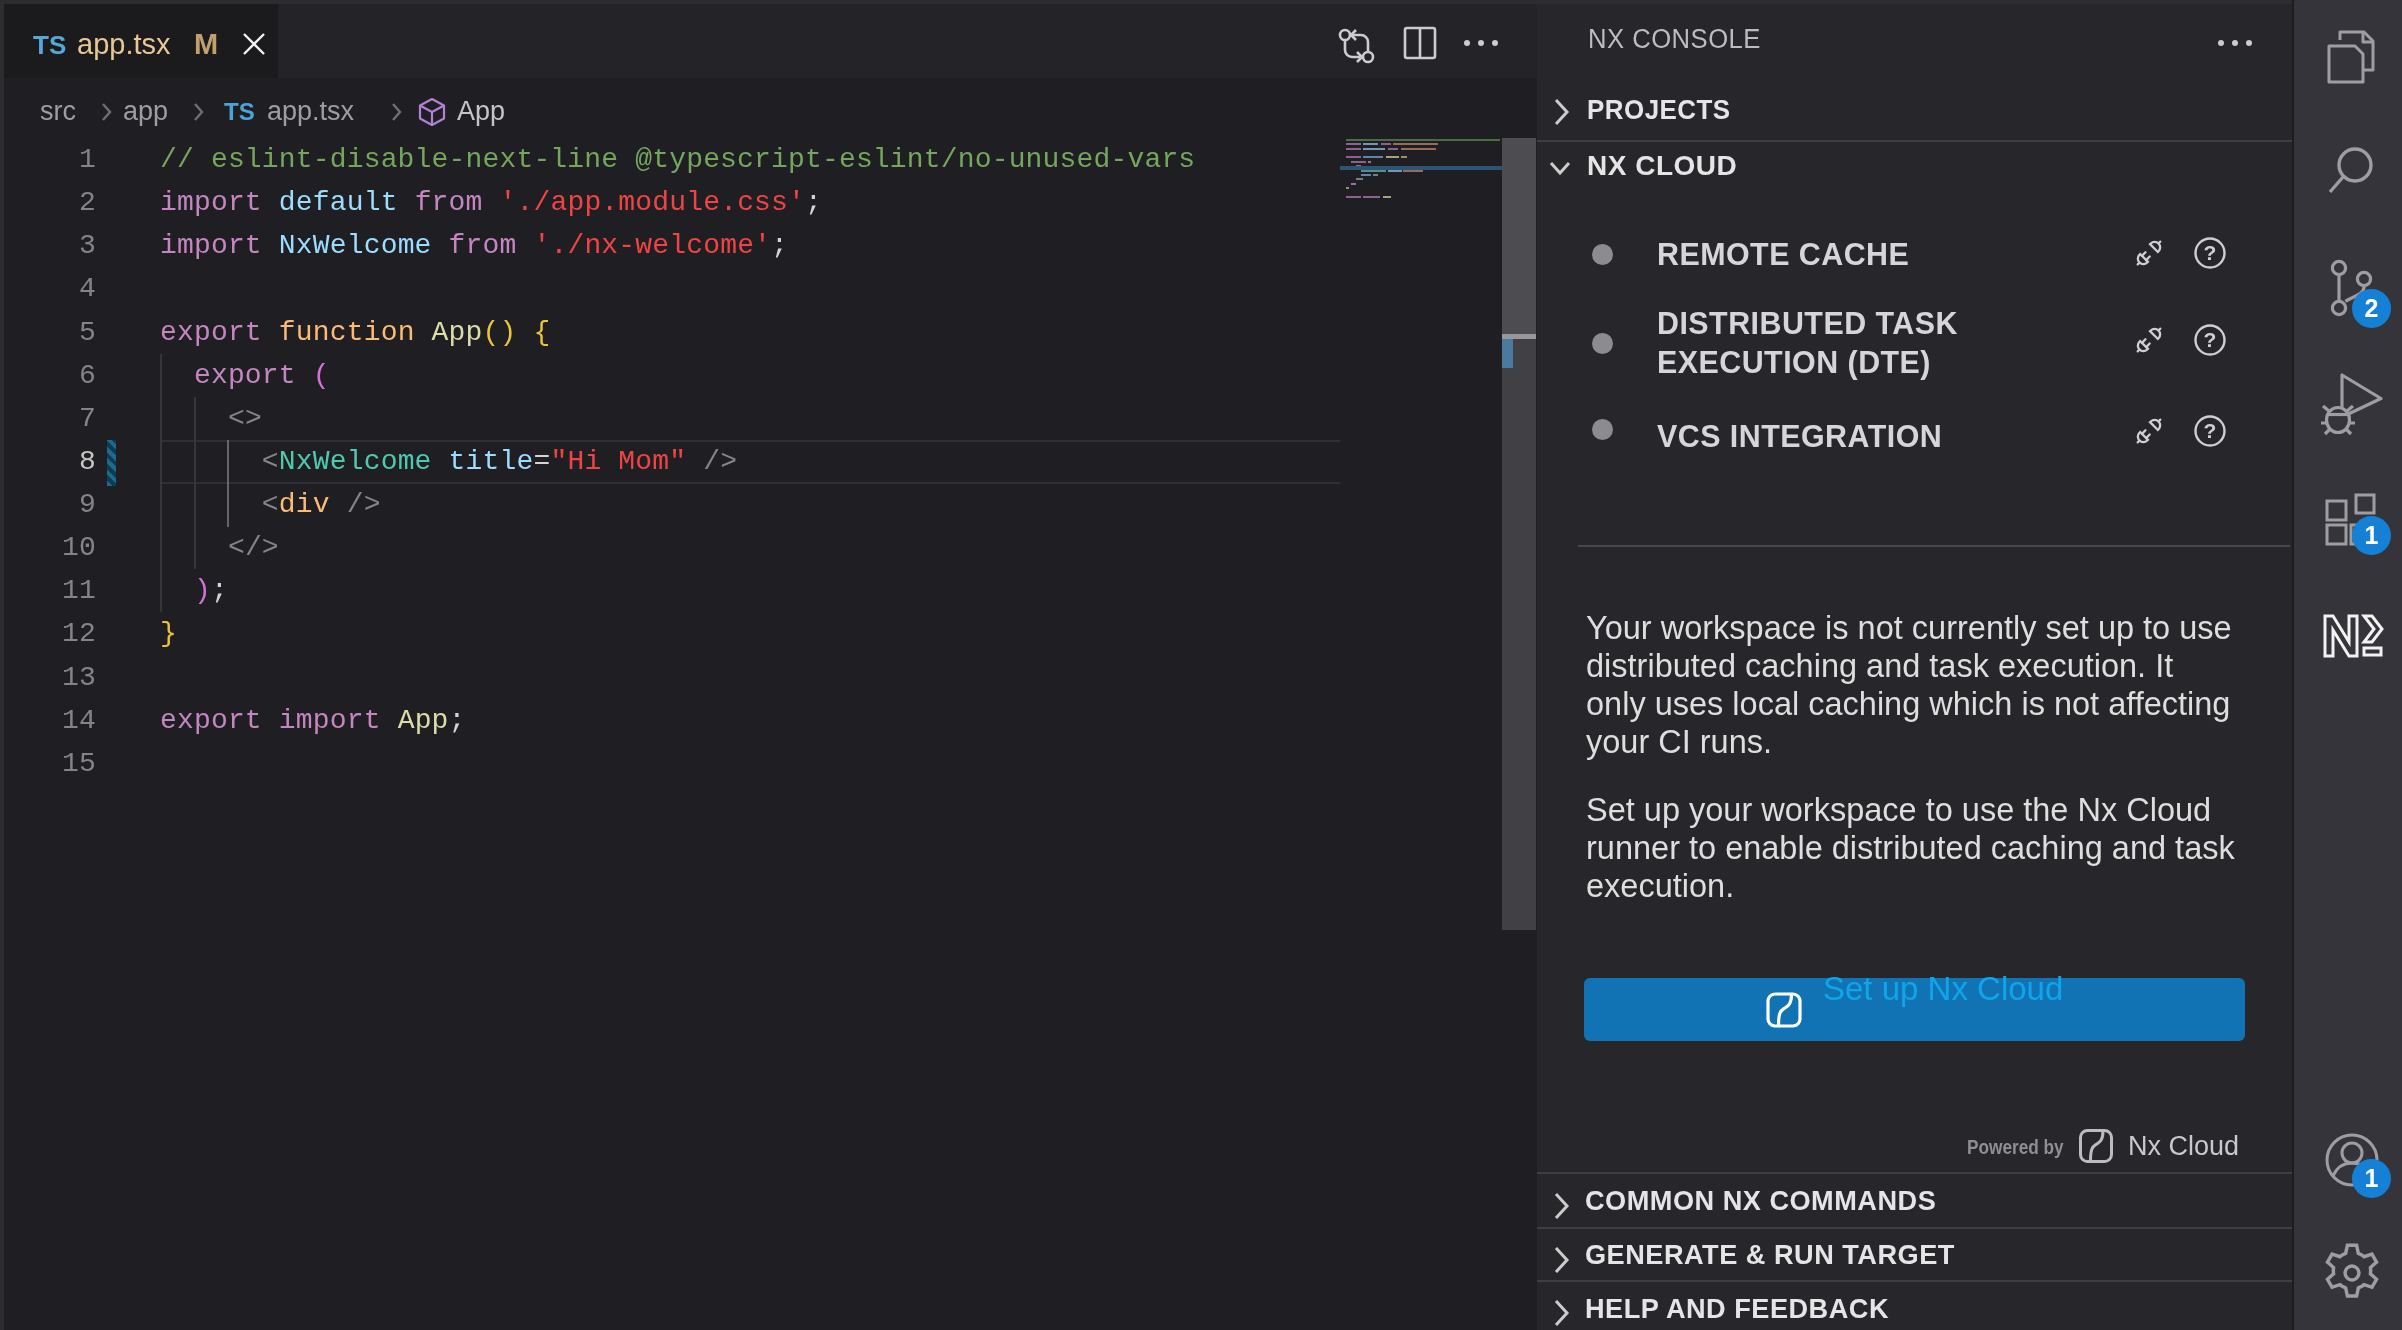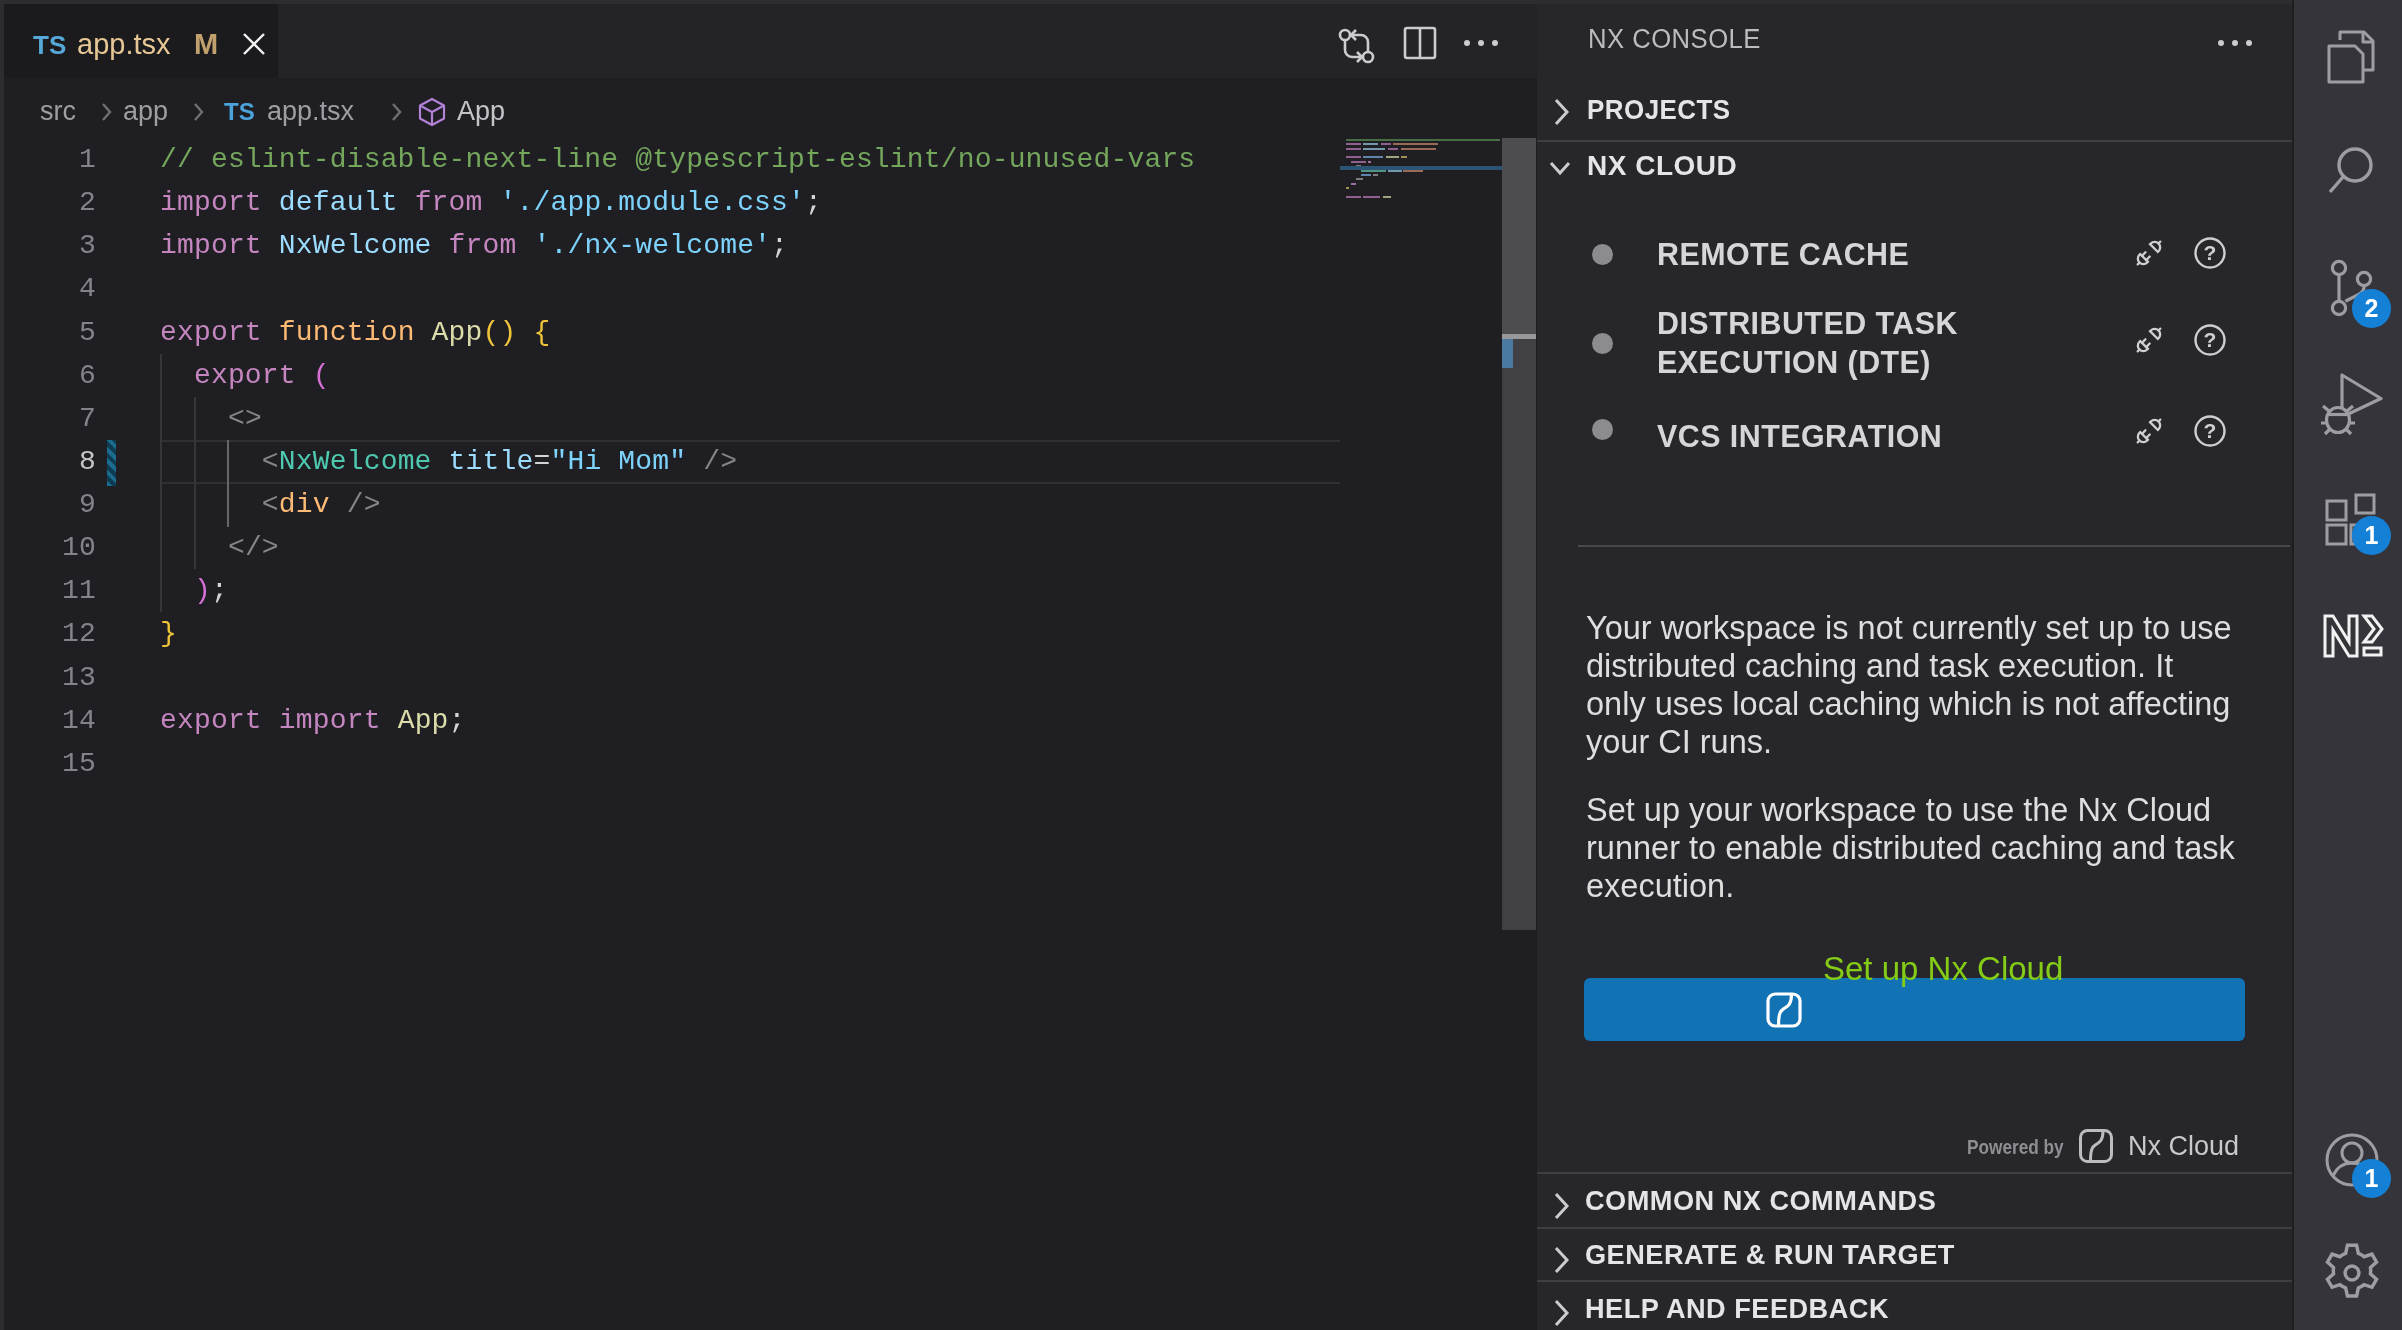--- a/index.html
+++ b/index.html
@@ -1,20 +1,20 @@
 <!DOCTYPE html>
 <html><head>
 <meta charset="utf-8">
 <style>
   html,body{margin:0;padding:0;background:#1f1f23;}
   .root{position:relative;width:2402px;height:1330px;overflow:hidden;background:#1f1f23;font-family:"Liberation Sans",sans-serif;}
   .abs{position:absolute;}
   .mono{font-family:"Liberation Mono",monospace;font-size:28px;letter-spacing:0.17px;line-height:43.13px;white-space:pre;}
   
-  .cmt{color:#74a65c}.kw{color:#c586c0}.var{color:#9cdcfe}.str{color:#7dd3fc}
+  .cmt{color:#74a65c}.kw{color:#c586c0}.var{color:#9cdcfe}.str{color:#ef4444}
   .blue{color:#fdba74}.fn{color:#dcdcaa}.gold{color:#ecc339}.pink2{color:#d670d6}
   .grey{color:#848589}.teal{color:#4ec9b0}
 </style>
 </head>
 <body>
 <div class="root">
 
   <div class="abs" style="left:0;top:0;width:1537px;height:1330px;background:#1f1f23;"></div>
 
   <div class="abs" style="left:0;top:0;width:1537px;height:78px;background:#242428;"></div>
@@ -239,21 +239,21 @@
   <div class="abs" style="left:1578px;top:545px;width:712px;height:2px;background:#47474c;"></div>
 
   <div class="abs" style="left:1586px;top:609px;font-size:33px;line-height:38px;color:#dededf;transform:scaleX(.985);transform-origin:left top;">Your workspace is not currently set up to use<br>distributed caching and task execution. It<br>only uses local caching which is not affecting<br>your CI runs.</div>
   <div class="abs" style="left:1586px;top:791px;font-size:33px;line-height:38px;color:#dededf;transform:scaleX(.985);transform-origin:left top;">Set up your workspace to use the Nx Cloud<br>runner to enable distributed caching and task<br>execution.</div>
 
   <div class="abs" style="left:1584px;top:978px;width:661px;height:63px;background:#1173b4;border-radius:6px;"></div>
   <svg class="abs" style="left:1765px;top:991px;" width="38" height="38" viewBox="0 0 38 38">
     <rect x="3" y="3" width="32" height="32" rx="7" stroke="#ffffff" stroke-width="3.2" fill="none"></rect>
     <path d="M26.5 3.5 C26.5 14 22 15.5 19 17.5 C16 19.5 13.5 21 13.5 34.5" stroke="#ffffff" stroke-width="3.2" fill="none"></path>
   </svg>
-  <div class="abs" style="left:1823px;top:950px;font-size:33px;color:#84cc16;">Set up Nx Cloud</div>
+  <div class="abs" style="left:1823px;top:970px;font-size:33px;color:#0ea5e9;">Set up Nx Cloud</div>
 
   <div class="abs" style="left:1967px;top:1135px;font-size:21px;font-weight:600;color:#8e8e93;transform:scaleX(.82);transform-origin:left top;">Powered by</div>
   <svg class="abs" style="left:2078px;top:1128px;" width="36" height="36" viewBox="0 0 36 36">
     <rect x="2.5" y="2.5" width="31" height="31" rx="7" stroke="#bcbcc0" stroke-width="3" fill="none"></rect>
     <path d="M25 3 C25 13 21 14.5 18 16.5 C15 18.5 12.5 20 12.5 33" stroke="#bcbcc0" stroke-width="3" fill="none"></path>
   </svg>
   <div class="abs" style="left:2128px;top:1131px;font-size:27px;color:#c9c9cd;">Nx Cloud</div>
 
   <div class="abs" style="left:1537px;top:1172px;width:755px;height:2px;background:#3e3e43;"></div>
   <svg class="abs" style="left:1551px;top:1191px;" width="20" height="30" viewBox="0 0 20 30">

